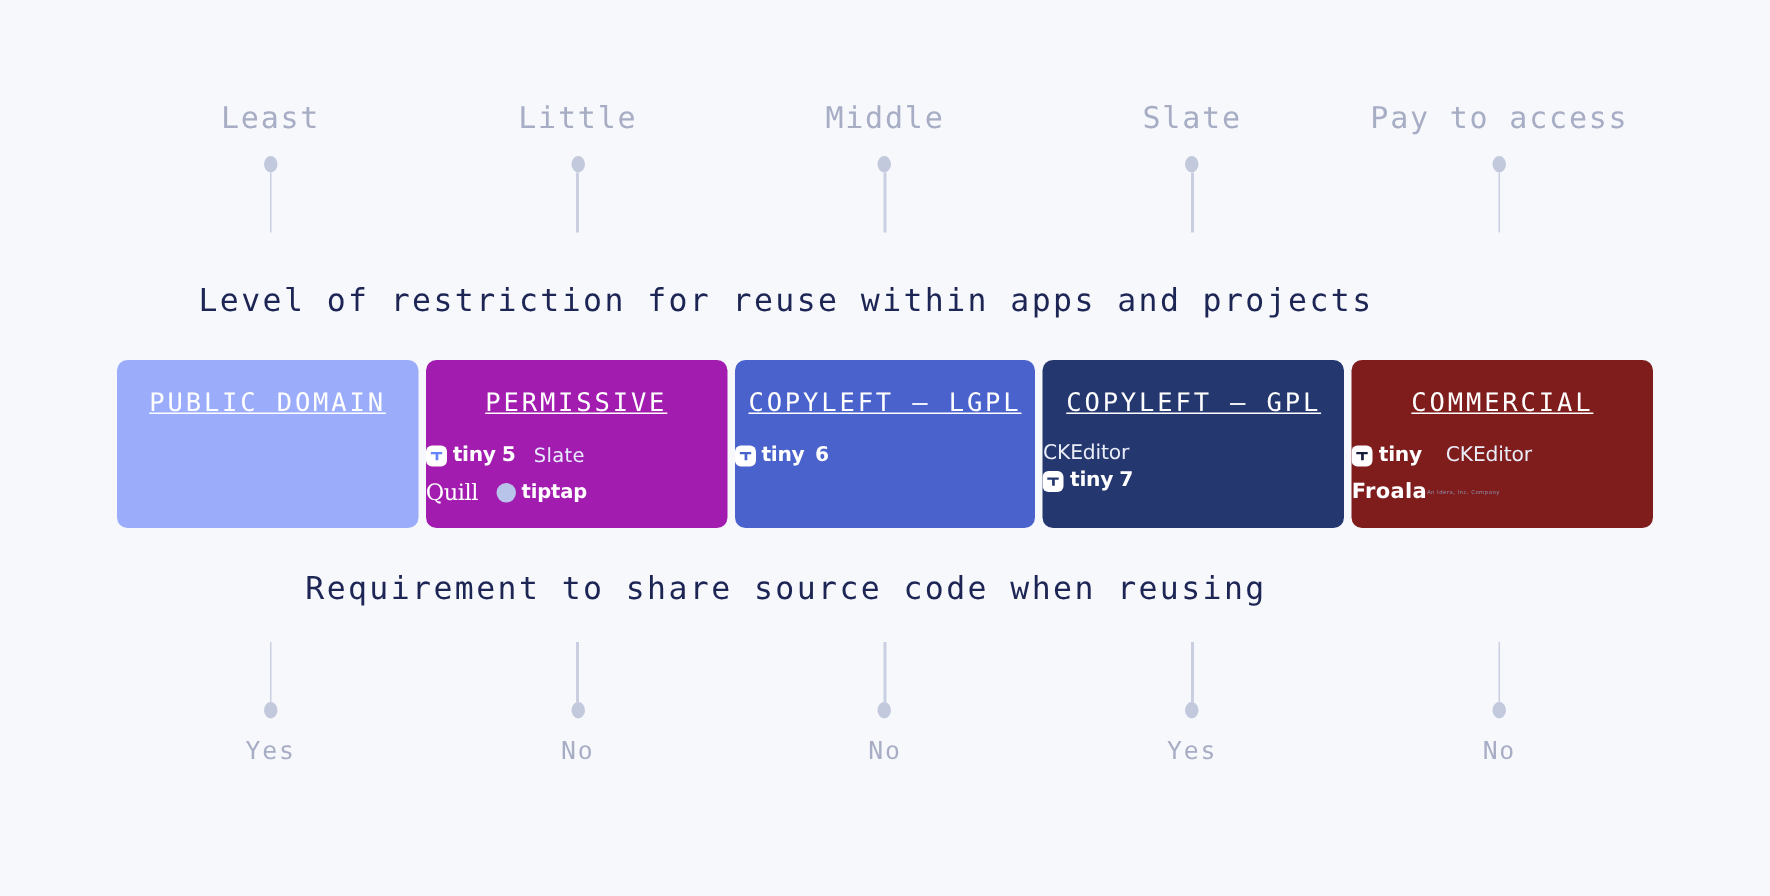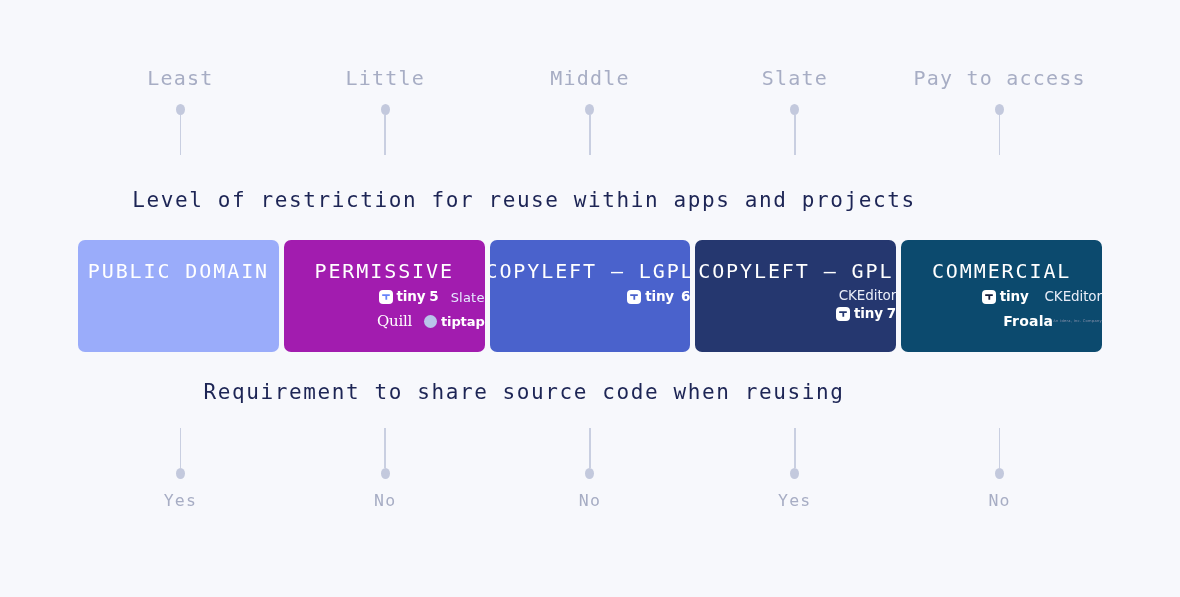--- a/index.html
+++ b/index.html
@@ -99,31 +99,32 @@
     border-radius: 7px;
     position: relative;
     display: flex;
     flex-direction: column;
     align-items: center;
     padding-top: 21px;
     box-sizing: border-box;
     overflow: hidden;
   }
   .card-title {
-    font-size: 20px;
+    font-size: 17px;
     letter-spacing: 1.9px;
     color: #ffffff;
     white-space: nowrap;
     line-height: 1;
+    text-decoration: underline;
   }
   .logo-area {
-    margin-top: 6px;
+    margin-top: 16px;
     display: flex;
     flex-direction: column;
-    align-items: flex-end;
+    align-items: flex-start;
     gap: 4px;
     width: 100%;
   }
   .logo-row {
     display: flex;
     align-items: center;
     justify-content: center;
     gap: 12px;
     height: 20px;
   }
@@ -342,21 +343,21 @@
                   <path d="M1.2 2.3h7.6v1.6H6.2v3.9H4.4V3.9H1.2z" fill="#25376f"></path>
                 </svg>
             </span>
             <span class="tiny-word">tiny</span>
               <span class="tiny-num">7</span>
           </div>
         </div>
       </div>
     </div>
 
-    <div class="card" style="background:#0c4a6e">
+    <div class="card" style="background:#7f1d1d">
       <div class="card-title">COMMERCIAL</div>
       <div class="logo-area" style="gap:3px">
         <div class="logo-row" style="gap:16px">
           <div class="logo">
             <span class="tiny-mark">
               <svg width="10" height="10" viewBox="0 0 10 10">
                   <path d="M1.2 2.3h7.6v1.6H6.2v3.9H4.4V3.9H1.2z" fill="#141c3a"></path>
                 </svg>
             </span>
             <span class="tiny-word">tiny</span>

